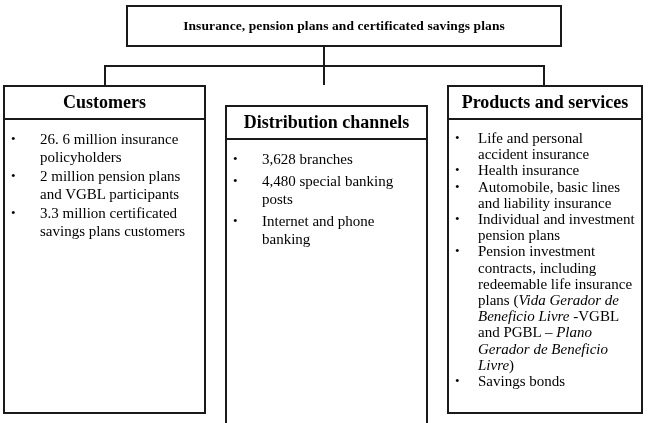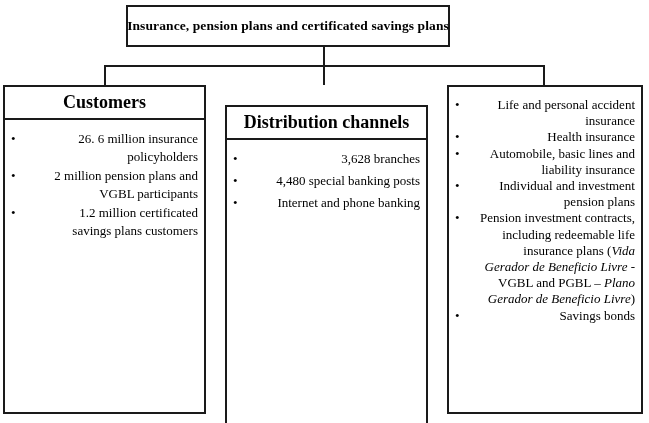--- a/index.html
+++ b/index.html
@@ -23,21 +23,21 @@
   .box {
     position: absolute;
     box-sizing: border-box;
     border: 2px solid #1a1a1a;
     background: #ffffff;
   }
 
   .root-box {
     left: 126px;
     top: 5px;
-    width: 324px;
+    width: 436px;
     height: 42px;
     display: flex;
     align-items: center;
     justify-content: center;
   }
   .root-title {
     font-weight: bold;
     font-size: 13.5px;
     letter-spacing: 0.1px;
     text-align: center;
@@ -72,22 +72,21 @@
   }
 
   
   ul.bullets {
     list-style: none;
     margin: 0;
     padding: 0;
   }
   ul.bullets > li {
     position: relative;
-    font-size: 13px;
-    text-align: right;
+    font-size: 15px;
   }
   ul.bullets > li::before {
     content: "\2022";
     position: absolute;
     left: 0;
     top: 0;
     font-size: 13px;
     line-height: inherit;
   }
 
@@ -143,39 +142,42 @@
   <div class="line v" style="left:543px; top:65px; height:20px;"></div>
 
   <div class="box child-box col1">
     <div class="box-header">
       <span class="box-header-label">Customers</span>
     </div>
     <div class="box-body">
       <ul class="bullets list-c1">
         <li>26. 6 million insurance policyholders</li>
         <li>2 million pension plans and VGBL participants</li>
-        <li>1.2 million certificated savings plans customers</li>
+        <li>3.3 million certificated savings plans customers</li>
       </ul>
     </div>
   </div>
 
   <div class="box child-box col2">
     <div class="box-header">
       <span class="box-header-label">Distribution channels</span>
     </div>
     <div class="box-body">
       <ul class="bullets list-c2">
         <li>3,628 branches</li>
         <li>4,480 special banking posts</li>
         <li>Internet and phone banking</li>
       </ul>
     </div>
   </div>
 
   <div class="box child-box col3">
+    <div class="box-header">
+      <span class="box-header-label">Products and services</span>
+    </div>
     <div class="box-body">
       <ul class="bullets list-c3">
         <li>Life and personal accident insurance</li>
         <li>Health insurance</li>
         <li>Automobile, basic lines and liability insurance</li>
         <li>Individual and investment pension plans</li>
         <li><span>Pension investment contracts, including redeemable life insurance plans (</span><span class="it">Vida Gerador de Beneficio Livre</span><span> -VGBL and PGBL – </span><span class="it">Plano Gerador de Beneficio Livre</span><span>)</span></li>
         <li>Savings bonds</li>
       </ul>
     </div>

